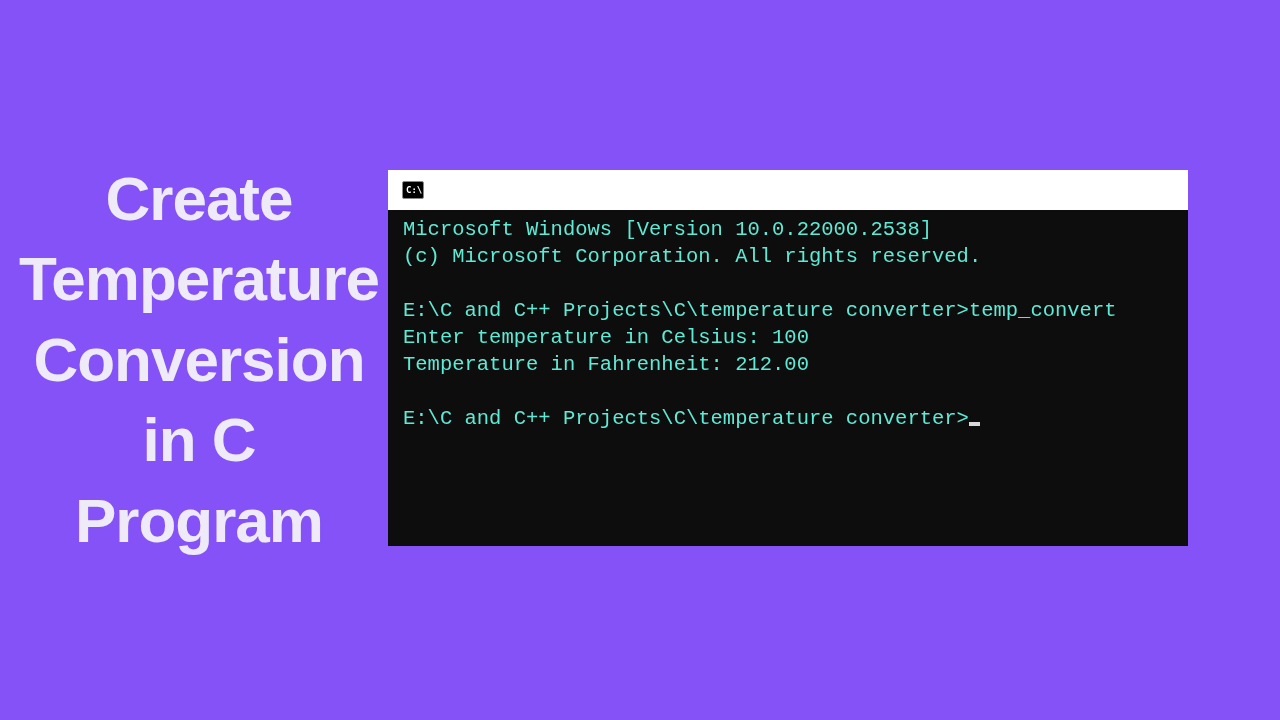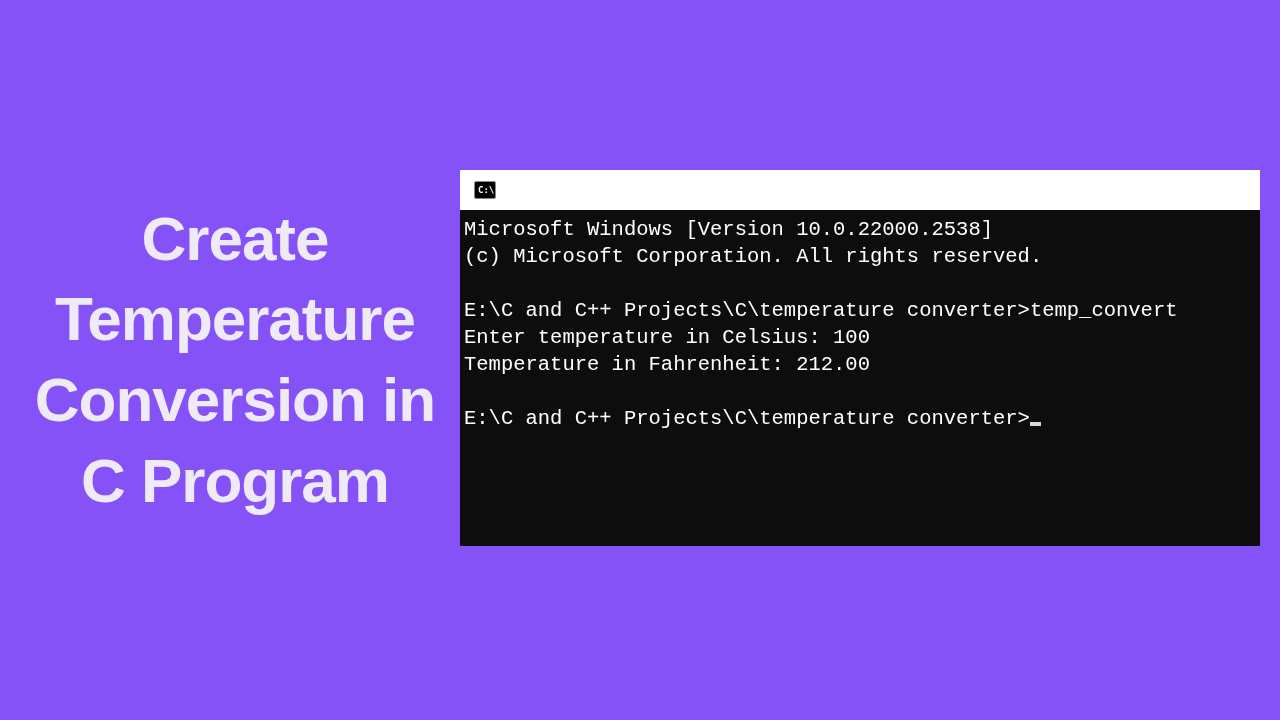--- a/index.html
+++ b/index.html
@@ -10,21 +10,21 @@
     body {
       width: 1280px;
       height: 720px;
       background: #8452f6;
       display: flex;
       align-items: center;
       overflow: hidden;
       font-family: Arial, sans-serif;
     }
     .left-section {
-      width: 460px;
+      width: 388px;
       padding: 0 15px 0 25px;
       display: flex;
       align-items: center;
       justify-content: center;
     }
     .heading {
       font-size: 62px;
       font-weight: 800;
       color: #efeaf8;
       text-align: center;
@@ -63,22 +63,22 @@
       font-family: monospace;
     }
     .title-text {
       font-size: 19px;
       color: #000000;
       font-family: 'Segoe UI', Arial, sans-serif;
     }
     .terminal-body {
       flex: 1;
       background: #0d0d0d;
-      color: #ffffff;
-      padding: 6px 4px;
+      color: #5eead4;
+      padding: 6px 15px;
       font-family: 'Consolas', 'Courier New', monospace;
       font-size: 20.5px;
       line-height: 1.32;
       white-space: pre;
       overflow: hidden;
     }
     .cursor {
       display: inline-block;
       width: 11px;
       height: 4px;

